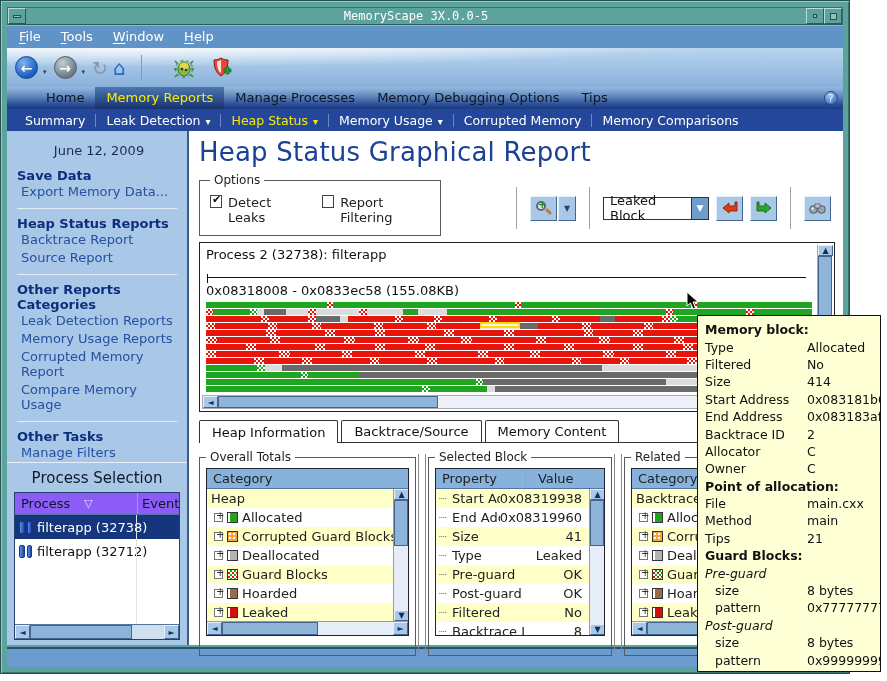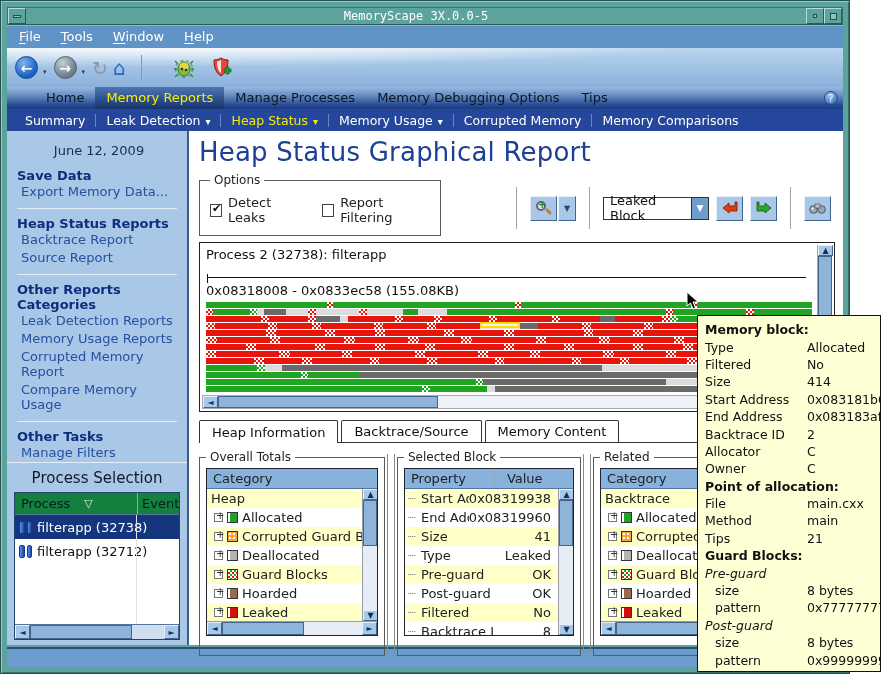--- a/index.html
+++ b/index.html
@@ -51,21 +51,21 @@
 .sidebar{width:180px;background:#a9c7e7;display:flex;flex-direction:column;font-size:13px;overflow:hidden}
 .side-top{padding:8px 6px 0 10px}
 .side-date{text-align:center;color:#1a2c54;margin:4px 0 10px}
 .side-h{color:#0c2f7d;font-weight:bold;margin-top:1px}
 .side-link{color:#27509f;padding:1px 0 2px 4px;cursor:default}
 .side-hr{border:0;border-top:1px solid #e3ecf7;margin:7px 4px 7px 0}
 
 .proc-panel{margin-top:auto;border-top:1px solid #e7eef8;padding:4px 7px 6px}
 .proc-title{text-align:center;font-size:15px;color:#101828;margin:2px 0 5px}
 .proc-table{background:#fff;border:1px solid #24416f;height:148px;display:flex;flex-direction:column;overflow:hidden}
-.proc-head{display:flex;background:#15803d;border-bottom:1px solid #55759f;height:22px;font-size:13px;color:#0a1828;align-items:center;flex:none}
+.proc-head{display:flex;background:#8b5cf6;border-bottom:1px solid #55759f;height:22px;font-size:13px;color:#0a1828;align-items:center;flex:none}
 .ph-process{flex:1;padding-left:6px;display:flex;align-items:center;gap:14px}
 .ph-sort{color:#d9e8f6;font-size:11px}
 .ph-event{width:42px;border-left:1px solid #8fa6bf;padding-left:4px;align-self:stretch;display:flex;align-items:center}
 .proc-rows{flex:1;position:relative}
 .proc-rows::after{content:"";position:absolute;right:42px;top:0;bottom:0;width:1px;background:#e2e2e2}
 .proc-row{display:flex;height:24px;align-items:center;font-size:13px}
 .proc-row.selected{background:#15357c;color:#fff}
 .pause-ico{width:13px;height:13px;margin:0 5px 0 4px;display:flex;gap:2px;flex:none}
 .pause-ico i{flex:1;background:linear-gradient(90deg,#5a92ec,#1b47a8);border-radius:2px;border:1px solid #123a8c}
 .hscroll{height:15px;border-top:1px solid #55759f;display:flex;background:#cfdff0;flex:none}
@@ -73,21 +73,21 @@
 .hthumb{background:#8fb4da;border:1px solid #44658e}
 .hfill{flex:1}
 
 
 .main{flex:1;background:#fff;border-left:2px solid #3c5c86;padding:4px 8px 0 10px;position:relative;min-width:0;display:flex;flex-direction:column}
 .report-title{font-size:26px;color:#1b4094;font-weight:400;margin:2px 0 6px;letter-spacing:.2px}
 .gbox{border:1px solid #5a5a5a;padding:8px 10px 10px;font-size:12px;color:#222;min-width:0}
 .gbox legend{font-size:12px;padding:0 4px;color:#222}
 .opt-row{display:flex;align-items:flex-start}
 .opt-items{display:flex;gap:18px}
-.opt-item{display:flex;align-items:center;font-size:13px}
+.opt-item{display:flex;font-size:13px}
 .cb{width:13px;height:13px;border:1px solid #444;background:#fff;display:inline-block;margin-right:6px;position:relative}
 .cb.checked::after{content:"✔";position:absolute;left:1px;top:-3px;font-size:11px;color:#111}
 .gr-controls{margin-left:auto;display:flex;align-items:center;gap:7px;padding:14px 4px 0 0}
 .gsep{width:1px;height:42px;background:#9aa4ae;margin:0 6px}
 .gbtn{width:27px;height:25px;background:#a9c7e7;border:1px solid;border-color:#e6f0fa #44658e #44658e #e6f0fa;display:flex;align-items:center;justify-content:center;position:relative}
 .gbtn.split-r{width:18px;margin-left:-6px}
 .split-caret{font-size:8px;color:#26456f}
 .mag{position:relative;width:15px;height:15px}
 .mag .lens{position:absolute;left:0;top:0;width:10px;height:10px;border:2px solid #667;border-radius:50%;background:#dce8f4}
 .mag .handle{position:absolute;left:9px;top:9px;width:7px;height:3px;background:#c47a30;transform:rotate(45deg);border-radius:1px}
@@ -115,21 +115,21 @@
 .gp-hscroll{position:absolute;left:2px;right:20px;bottom:2px;height:14px;display:flex;background:#eef2f8;border:1px solid #aab}
 
 
 .itabs{display:flex;margin-top:8px;height:23px;border-bottom:1px solid #333;flex:none}
 .itab{border:1px solid #333;border-bottom:none;padding:3px 12px 0;font-size:13px;background:#fff;margin-right:3px;border-radius:2px 2px 0 0}
 .itab.active{margin-bottom:-1px;padding-top:4px}
 
 
 .panes{display:flex;margin-top:7px;height:206px;flex:none}
 .pane{height:100%}
-.pane-ot{width:186px;flex:none}
+.pane-ot{width:217px;flex:none}
 .pane-sb{width:184px;flex:none}
 .pane-rel{flex:1;min-width:0;overflow:hidden}
 .splitter{width:8px;flex:none;border-left:1px solid #8a8a8a;border-right:1px solid #8a8a8a;margin:4px 2px}
 .ttable{border:1px solid #223;height:168px;display:flex;flex-direction:column;background:#fff;overflow:hidden;position:relative;margin-top:2px}
 .thead{display:flex;height:20px;background:#86b2dc;border-bottom:1px solid #55759f;font-size:13px;align-items:center;flex:none}
 .thead .hc{padding-left:6px;white-space:nowrap;overflow:hidden}
 .thead .hc1{flex:1.15}
 .thead .hc2{flex:1;border-left:1px solid #8fa6bf;align-self:stretch;display:flex;align-items:center}
 .tbody{flex:1;overflow:hidden;position:relative}
 .trow{height:19px;display:flex;align-items:center;font-size:13px;white-space:nowrap;overflow:hidden}

